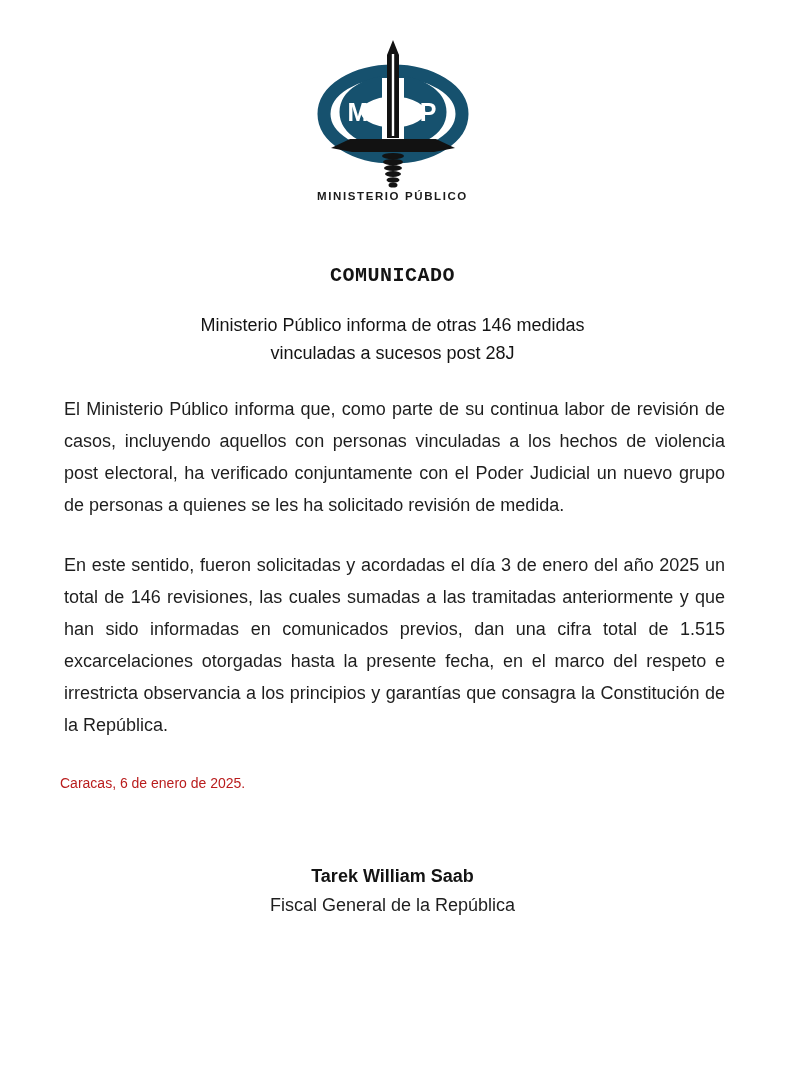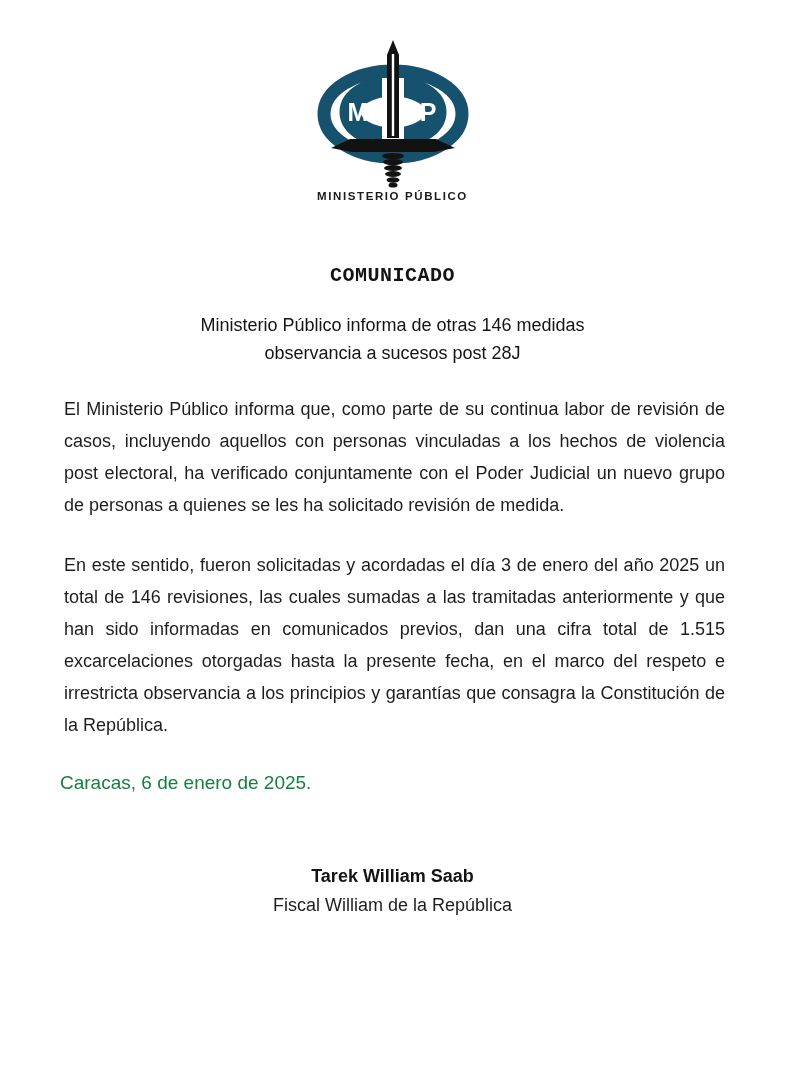--- a/index.html
+++ b/index.html
@@ -58,25 +58,25 @@
     margin-top: 26px;
   }
   .body-text p {
     font-size: 18px;
     line-height: 32px;
     text-align: justify;
     margin: 0 0 28px 4px;
     color: #1e1e1e;
   }
   .dateline {
-    font-size: 19px;
+    font-size: 14px;
     line-height: 28.6px;
     text-align: left;
     margin-top: 2px;
-    color: #15803d;
+    color: #b91c1c;
   }
   .signature {
     text-align: center;
     margin-top: 64px;
   }
   .signature .sig-name {
     font-size: 18px;
     font-weight: bold;
     line-height: 28px;
     color: #141414;
@@ -120,28 +120,28 @@
         <ellipse cx="81" cy="147" rx="4.5" ry="2.6"></ellipse>
       </g>
     </svg>
     <div class="logo-caption">MINISTERIO PÚBLICO</div>
   </div>
 
   <div class="doc-title">COMUNICADO</div>
 
   <div class="doc-subtitle">
     <div>Ministerio Público informa de otras 146 medidas</div>
-    <div>observancia a sucesos post 28J</div>
+    <div>vinculadas a sucesos post 28J</div>
   </div>
 
   <div class="body-text">
     <p>El Ministerio Público informa que, como parte de su continua labor de revisión de casos, incluyendo aquellos con personas vinculadas a los hechos de violencia post electoral, ha verificado conjuntamente con el Poder Judicial un nuevo grupo de personas a quienes se les ha solicitado revisión de medida.</p>
     <p>En este sentido, fueron solicitadas y acordadas el día 3 de enero del año 2025 un total de 146 revisiones, las cuales sumadas a las tramitadas anteriormente y que han sido informadas en comunicados previos, dan una cifra total de 1.515 excarcelaciones otorgadas hasta la presente fecha, en el marco del respeto e irrestricta observancia a los principios y garantías que consagra la Constitución de la República.</p>
   </div>
 
   <div class="dateline">Caracas, 6 de enero de 2025.</div>
 
   <div class="signature">
     <div class="sig-name">Tarek William Saab</div>
-    <div class="sig-title">Fiscal William de la República</div>
+    <div class="sig-title">Fiscal General de la República</div>
   </div>
 
 </div>
 
 </body></html>

